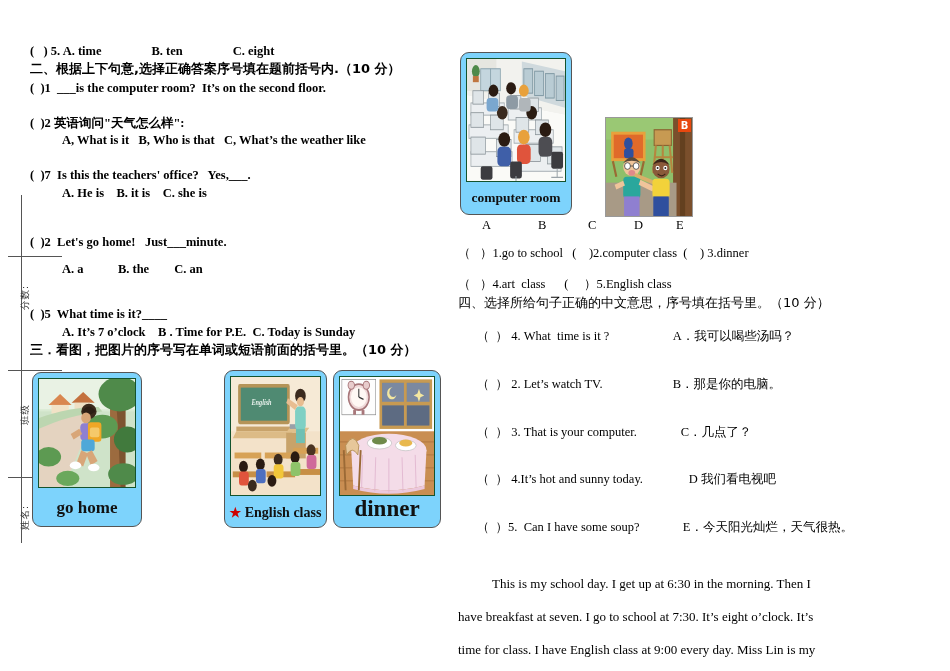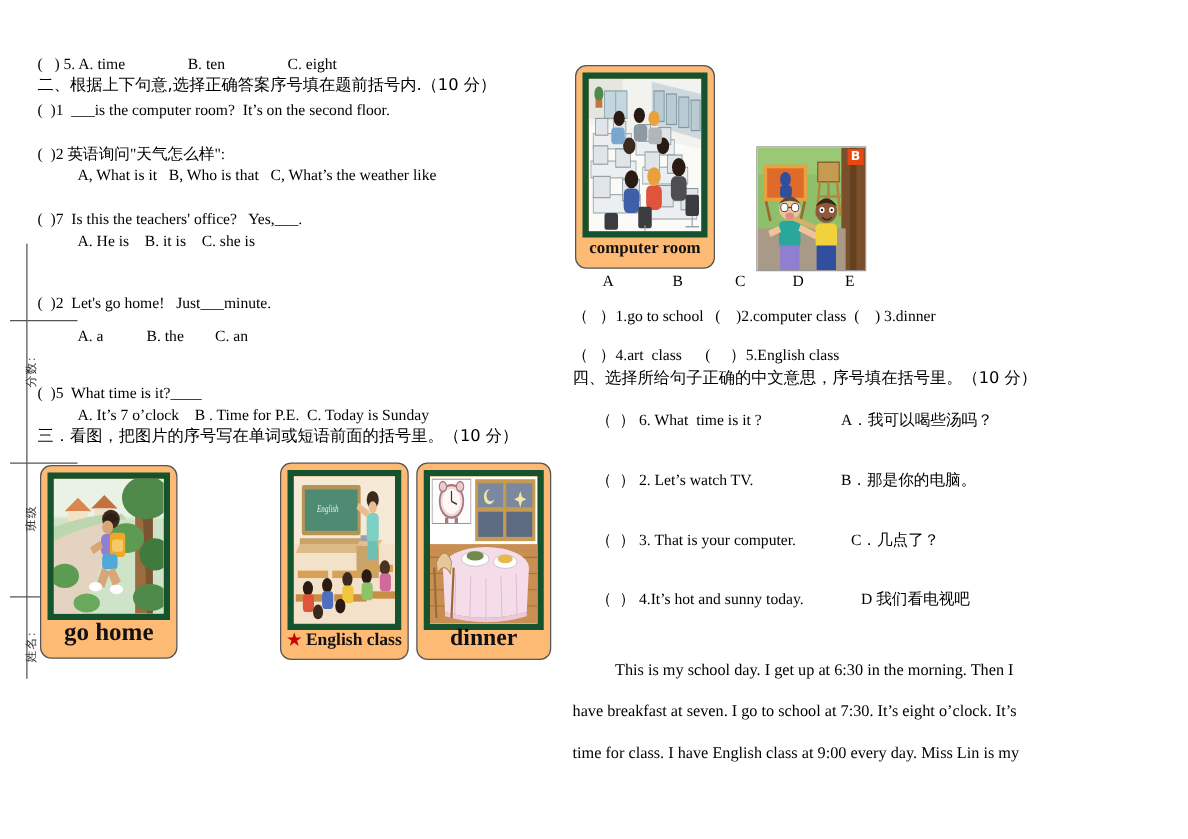--- a/index.html
+++ b/index.html
@@ -22,52 +22,52 @@
   }
   .vtext.score{left:19px;top:270px;}
   .vtext.klass{left:19px;top:385px;}
   .vtext.name{left:19px;top:490px;}
   .vline{position:absolute;background:#555;height:1px;width:54px;left:8px;}
   .vline.l1{top:216px;}
   .vline.l2{top:330px;}
   .vline.l3{top:437px;}
 
   
-  .col-left{position:absolute;left:30px;top:44px;width:415px;}
+  .col-left{position:absolute;left:30px;top:44px;width:415px;font-weight:bold;}
   .col-right{position:absolute;left:458px;top:44px;width:478px;}
 
   .q{font-size:12.5px;line-height:1.22;margin:0 0 2px 0;white-space:pre;}
   .q.indent{padding-left:32px;}
   .sect{font-size:13px;line-height:1.25;margin:2px 0 3px 0;white-space:pre;
         font-family:"DejaVu Sans","Liberation Sans",sans-serif;}
   .sp10{height:10px;}
   .sp14{height:14px;}
   .sp18{height:18px;}
   .card{
-    position:absolute;background:#fdba74;border:1px solid #555;border-radius:9px;
+    position:absolute;background:#7dd3fc;border:1px solid #555;border-radius:9px;
     box-sizing:border-box;overflow:hidden;
   }
-  .card .art{position:absolute;left:5px;right:5px;top:5px;overflow:hidden;border:5px solid #14532d;}
+  .card .art{position:absolute;left:5px;right:5px;top:5px;overflow:hidden;border:1px solid #14532d;font-weight:bold;}
   .card .cap{
     position:absolute;left:0;right:0;bottom:4px;text-align:center;
     font-weight:bold;font-family:"Liberation Serif",serif;color:#111;
   }
 
   #card-gohome{left:32px;top:372px;width:110px;height:155px;}
   #card-gohome .art{height:108px;}
-  #card-gohome .cap{font-size:20px;bottom:8px;}
+  #card-gohome .cap{font-size:17px;bottom:8px;}
 
   #card-english{left:224px;top:370px;width:103px;height:158px;}
   #card-english .art{height:118px;}
   #card-english .cap{font-size:14px;bottom:6px;}
   #card-english .cap .star{color:#c00;font-size:13px;}
 
   #card-dinner{left:333px;top:370px;width:108px;height:158px;}
   #card-dinner .art{height:118px;}
-  #card-dinner .cap{font-size:19px;bottom:5px;}
+  #card-dinner .cap{font-size:23px;bottom:5px;}
 
   #card-computer{left:460px;top:52px;width:112px;height:163px;}
   #card-computer .art{height:122px;}
   #card-computer .cap{font-size:13.5px;bottom:8px;}
 
   #pic-art{position:absolute;left:605px;top:117px;width:88px;height:100px;
            border:1px solid #999;box-sizing:border-box;overflow:hidden;}
 
   .abcde{position:absolute;left:458px;top:218px;width:240px;height:16px;
          font-size:12.5px;}
@@ -386,30 +386,33 @@
   </div>
 
   <div class="col-right" style="top:246px">
     <div class="q">（   ）1.go to school   (    )2.computer class  (    ) 3.dinner</div>
     <div class="sp14"></div>
     <div class="q">（   ）4.art  class      (     ）5.English class</div>
 
     <div class="sect">四、选择所给句子正确的中文意思，序号填在括号里。（10 分）</div>
 
     <div class="q">
-      <span style="display:inline-block;width:196px">（  ） 6. What  time is it ?</span><span>A．我可以喝些汤吗？</span>
+      <span style="display:inline-block;width:196px">（  ） 4. What  time is it ?</span><span>A．我可以喝些汤吗？</span>
     </div>
     <div class="q">
       <span style="display:inline-block;width:196px">（  ） 2. Let’s watch TV.</span><span>B．那是你的电脑。</span>
     </div>
     <div class="q">
       <span style="display:inline-block;width:204px">（  ） 3. That is your computer.</span><span>C．几点了？</span>
     </div>
     <div class="q">
       <span style="display:inline-block;width:212px">（  ） 4.It’s hot and sunny today.</span><span>D 我们看电视吧</span>
+    </div>
+    <div class="q">
+      <span style="display:inline-block;width:206px">（  ）5.  Can I have some soup?</span><span>E．今天阳光灿烂，天气很热。</span>
     </div>
 
     <div class="sp14"></div>
 
     <div class="reading">
       <p class="first">This is my school day. I get up at 6:30 in the morning. Then I</p>
       <p>have breakfast at seven. I go to school at 7:30. It’s eight o’clock. It’s</p>
       <p>time for class. I have English class at 9:00 every day. Miss Lin is my</p>
 
     </div>

